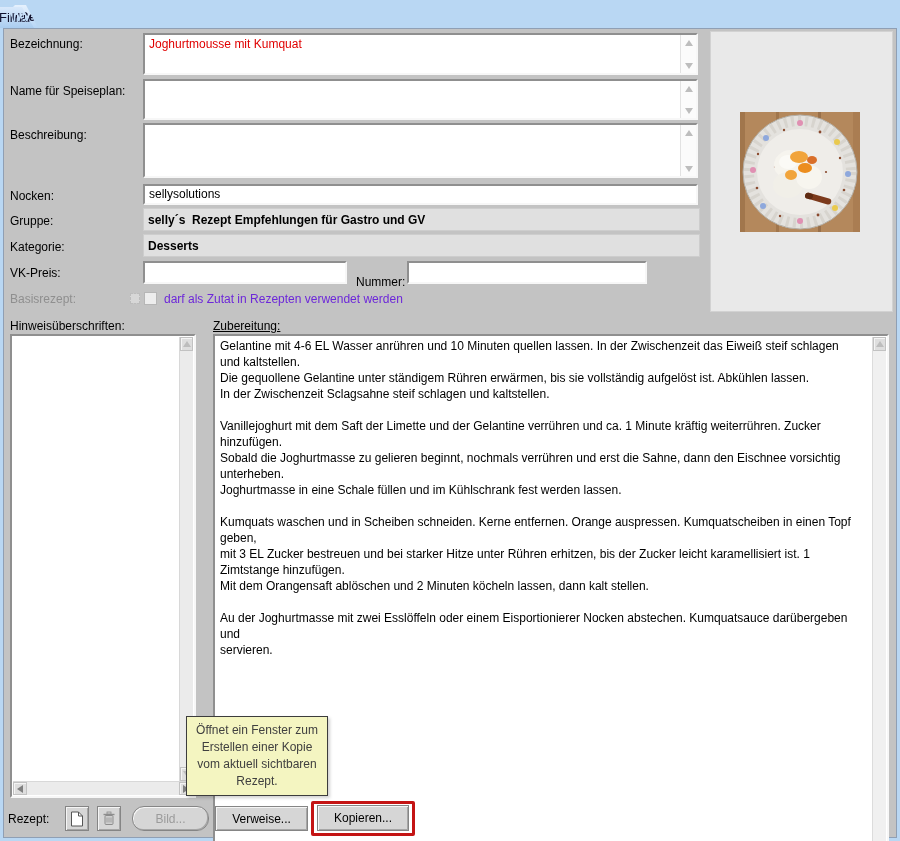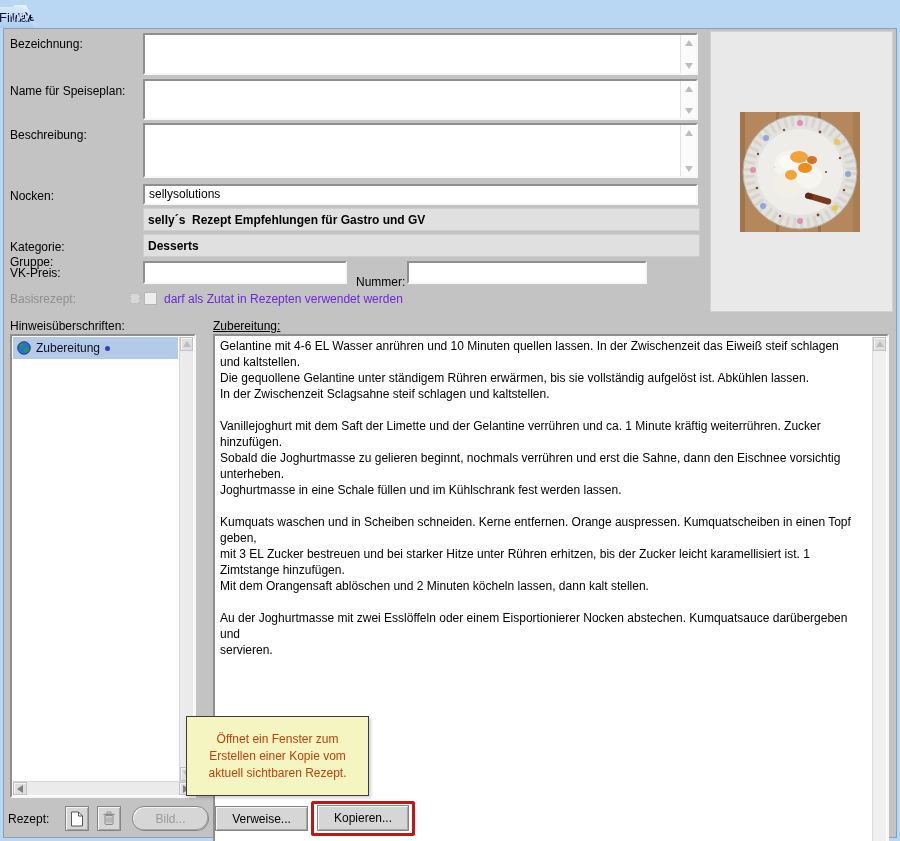--- a/index.html
+++ b/index.html
@@ -54,23 +54,23 @@
   .textarea{left:213px;top:334px;width:676px;height:574px;}
   .tatext{position:absolute;left:5px;top:2px;right:20px;bottom:2px;font-size:12px;line-height:16px;white-space:pre-wrap;overflow:hidden;}
   .tavs{position:absolute;top:1px;right:1px;bottom:1px;width:14px;background:#f0f0f0;border-left:1px solid #dcdcdc;box-sizing:border-box;}
   .tavs .sb{position:absolute;left:0;right:0;height:14px;background:#dedede;border:1px solid #c2c2c2;box-shadow:inset 1px 1px 0 #f4f4f4;box-sizing:border-box;display:flex;align-items:center;justify-content:center;}
   .tavs .sb.top{top:0;}.tavs .sb.bot{bottom:0;}
   
   .focusbox{position:absolute;left:130px;top:293px;width:10px;height:11px;border:1px dashed #bcbcbc;background:#d7d7d7;box-sizing:border-box;}
   .checkbox{position:absolute;left:144px;top:292px;width:13px;height:13px;background:#ededed;border:1px solid #b6b6b6;box-sizing:border-box;}
   .dimtext{color:#6d28d9;}
   
-  .tooltip{position:absolute;left:186px;top:716px;width:183px;height:80px;background:#f4f5c1;border:1px solid #3c3c3c;
+  .tooltip{position:absolute;left:186px;top:716px;width:142px;height:80px;background:#f4f5c1;border:1px solid #3c3c3c;
     box-sizing:border-box;z-index:30;display:flex;align-items:center;justify-content:center;text-align:center;
-    font-size:12px;line-height:17px;color:#c2410c;padding:2px 6px;box-shadow:2px 2px 3px rgba(0,0,0,0.18);}
+    font-size:12px;line-height:17px;color:#404040;padding:2px 6px;box-shadow:2px 2px 3px rgba(0,0,0,0.18);}
   
   .btn{position:absolute;background:#d6d6d6;border:1px solid #858585;box-shadow:inset 1px 1px 0 #f5f5f5,inset -1px -1px 0 #a6a6a6;
     box-sizing:border-box;display:flex;align-items:center;justify-content:center;font-size:12px;color:#000;cursor:default;}
   .btn.disabled{color:#9b9b9b;}
   .redbox{position:absolute;left:311px;top:801px;width:104px;height:35px;border:3px solid #c41414;border-radius:2px;box-sizing:border-box;z-index:20;}
 </style>
 </head>
 <body>
 
 <div class="tabbar">
@@ -99,26 +99,27 @@
     <div class="tab-face">Filter</div>
   </div>
 </div>
 
 <div class="panel"></div>
 
 <div class="lbl" style="left:10px;top:37px;">Bezeichnung:</div>
 <div class="lbl" style="left:10px;top:84px;">Name für Speiseplan:</div>
 <div class="lbl" style="left:10px;top:128px;">Beschreibung:</div>
 <div class="lbl" style="left:10px;top:189px;">Nocken:</div>
-<div class="lbl" style="left:10px;top:214px;margin-top:41px;">Gruppe:</div>
+<div class="lbl" style="left:10px;top:214px;">Gruppe:</div>
 <div class="lbl" style="left:10px;top:240px;">Kategorie:</div>
 <div class="lbl" style="left:10px;top:266px;">VK-Preis:</div>
 <div class="lbl dimtext" style="left:10px;top:292px;color:#8f8f8f;">Basisrezept:</div>
 
 <div class="sunken" style="left:143px;top:33px;width:555px;height:42px;">
+  <div class="fieldtext" style="color:#e00000;">Joghurtmousse mit Kumquat</div>
   <div class="minivs">
     <div class="up">
         <div class="tri-up dim"></div>
       </div>
     <div class="dn">
         <div class="tri-dn dim"></div>
       </div>
   </div>
 </div>
 
@@ -206,31 +207,20 @@
   <ellipse cx="51" cy="63" rx="6" ry="5" fill="#f1a43b"></ellipse>
   <ellipse cx="72" cy="48" rx="5" ry="4" fill="#d96f2a"></ellipse>
   <rect x="66" y="80" width="27" height="6" rx="3" transform="rotate(16 66 80)" fill="#7c3a1c"></rect>
   <rect x="66" y="80" width="8" height="6" rx="3" transform="rotate(16 66 80)" fill="#5f2a12"></rect>
 </svg>
 
 <div class="lbl" style="left:10px;top:319px;">Hinweisüberschriften:</div>
 <div class="lbl" style="left:213px;top:319px;text-decoration:underline;">Zubereitung:</div>
 
 <div class="sunken listbox">
-  <div class="listrow">
-    <span class="glb">
-      <svg width="14" height="14" viewBox="0 0 14 14">
-        <circle cx="7" cy="7" r="6.3" fill="#2b6fd6" stroke="#1b2a3a" stroke-width="0.8"></circle>
-        <path fill="#1e9e3c" d="M2 5 Q3.5 2 7 2.8 Q6.2 4.8 4 5.8 Q2.6 6 2 5 Z"></path>
-        <path fill="#1e9e3c" d="M6.8 8 Q9.8 6 12 7.8 Q11.2 11 8.2 11.4 Q6 10.4 6.8 8 Z"></path>
-      </svg>
-    </span>
-    <span class="txt">Zubereitung</span>
-    <span class="bluedot"></span>
-  </div>
   <div class="vs">
     <div class="sb top">
         <div class="tri-up dim"></div>
       </div>
     <div class="sb bot">
         <div class="tri-dn dim"></div>
       </div>
   </div>
   <div class="hs">
     <div class="sb lf">

